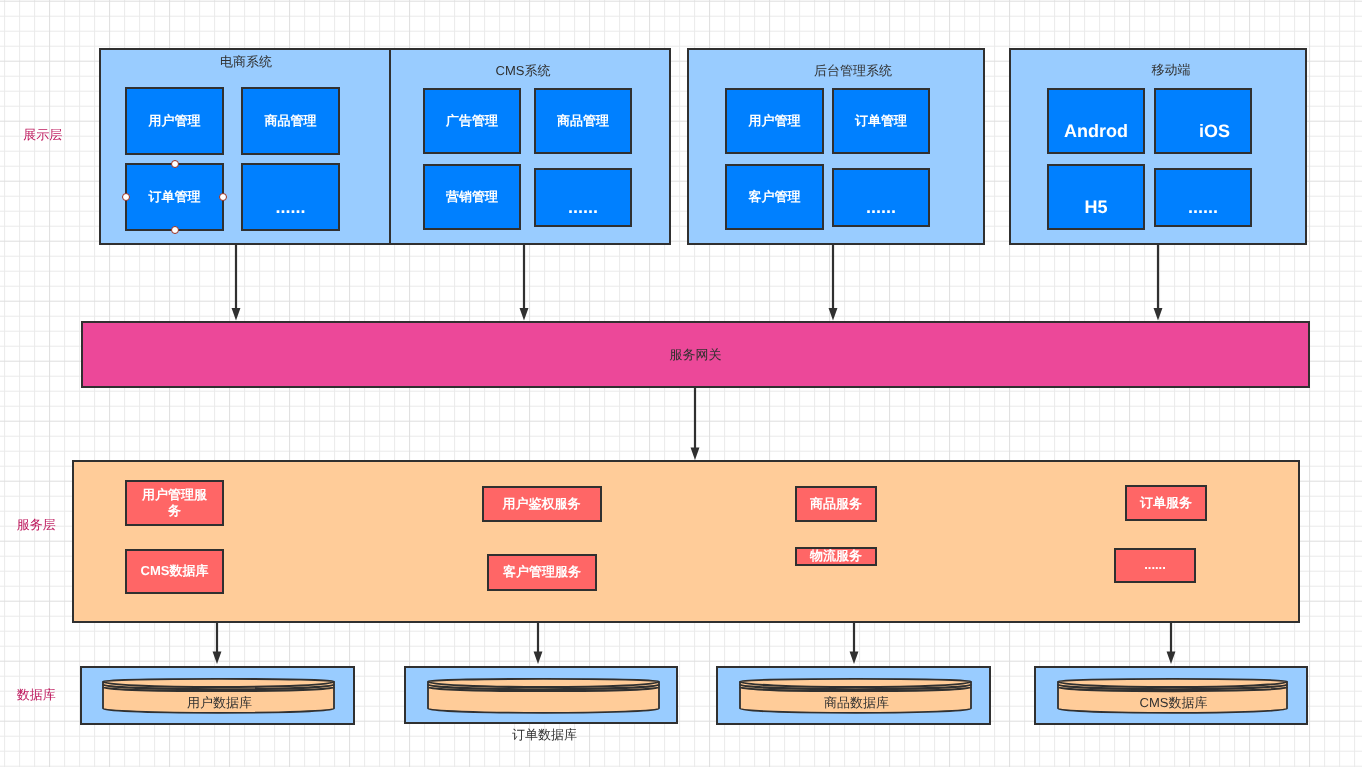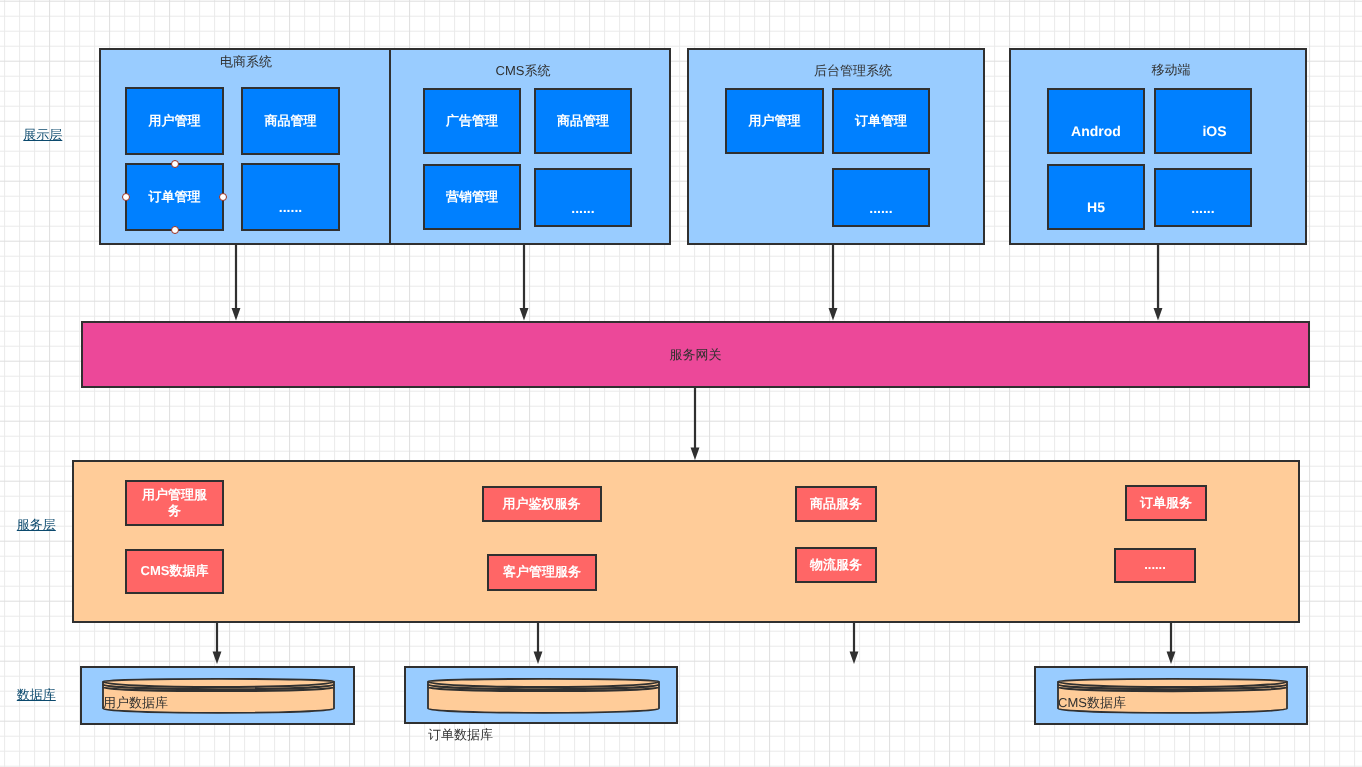--- a/index.html
+++ b/index.html
@@ -26,21 +26,21 @@
   }
   .grp-title {
     position: absolute;
     text-align: center;
     font-size: 13px;
     color: #303030;
     line-height: 13px;
     white-space: nowrap;
     transform: translateX(-50%);
   }
-  .mod > span.latin { font-size: 14px; margin-top: 20px; }
+  .mod > span.latin { font-size: 18px; margin-top: 20px; }
   .mod {
     position: absolute;
     box-sizing: border-box;
     background: #0080FF;
     border: 2px solid #303030;
     color: #ffffff;
     font-size: 13px;
     font-weight: bold;
     display: flex;
     align-items: center;
@@ -79,36 +79,36 @@
   .dbgrp {
     position: absolute;
     box-sizing: border-box;
     background: #99CCFF;
     border: 2px solid #303030;
   }
   .layerlabel {
     position: absolute;
     font-size: 13px;
     line-height: 13px;
-    color: #0c4a6e;
+    color: #be185d;
     white-space: nowrap;
-    text-decoration: underline;
   }
   .handle {
     position: absolute;
     width: 8px; height: 8px;
     box-sizing: border-box;
     border-radius: 50%;
     background: #ffffff;
     border: 1.3px solid #992E1E;
   }
   svg.arrows { position: absolute; left:0; top:0; }
   .dbcyl { position: absolute; }
   .dblabel {
     position: absolute;
+    text-align: center;
     font-size: 13px;
     line-height: 13px;
     color: #303030;
   }
 </style>
 </head>
 <body>
 
 <div id="canvas">
     <svg id="grid" width="1362" height="767">
@@ -153,20 +153,23 @@
       </div>
     </div>
     <div class="grp" style="left: 687.4px; top: 48px; width: 297.5px; height: 197px;">
       <div class="grp-title" style="top: 13.5px; left: 163.6px;">后台管理系统</div>
       <div class="mod" style="left: 35.6px; top: 38px; width: 99px; height: 66px;">
         <span>用户管理</span>
       </div>
       <div class="mod" style="left: 142.6px; top: 38px; width: 98px; height: 66px;">
         <span>订单管理</span>
       </div>
+      <div class="mod" style="left: 35.6px; top: 114px; width: 99px; height: 66px;">
+        <span>客户管理</span>
+      </div>
       <div class="mod" style="left: 142.6px; top: 118px; width: 98px; height: 59px;">
         <span class="latin">......</span>
       </div>
     </div>
     <div class="grp" style="left: 1009.4px; top: 48px; width: 297.8px; height: 197px;">
       <div class="grp-title" style="top: 13.5px; left: 159.6px; font-family: Liberation Mono, monospace;">移动端</div>
       <div class="mod" style="left: 35.6px; top: 38px; width: 98px; height: 66px;">
         <span class="latin">Androd</span>
       </div>
       <div class="mod" style="left: 142.6px; top: 38px; width: 98px; height: 66px; padding-left: 23px;">
@@ -194,21 +197,21 @@
     </div>
     <div class="svc" style="left: 1110px; top: 485px; width: 82px; height: 36px; margin-left: 15px;">
       <span>订单服务</span>
     </div>
     <div class="svc" style="left: 125px; top: 549px; width: 99px; height: 45px;">
       <span>CMS数据库</span>
     </div>
     <div class="svc" style="left: 487px; top: 554px; width: 110px; height: 37px;">
       <span>客户管理服务</span>
     </div>
-    <div class="svc" style="left: 795px; top: 547px; width: 82px; height: 36px;">
+    <div class="svc" style="left: 795px; top: 547px; width: 82px; height: 19px;">
       <span>物流服务</span>
     </div>
     <div class="svc" style="left: 1114px; top: 548px; width: 82px; height: 35px;">
       <span>......</span>
     </div>
     <div class="dbgrp" style="left: 80px; top: 666px; width: 275px; height: 59px;">
       <svg class="dbcyl" width="233" height="56" viewBox="0 0 233 56" style="left: 20px; top: 4px;">
         <path d="M1 9.4 L1 36.6 A115.5 4.2 0 0 0 232 36.6 L232 9.4 A115.5 2.5 0 0 0 1 9.4 Z" fill="#FFCC99" stroke="#303030" stroke-width="1.8"></path>
         <path d="M1 9.7 A115.5 5.4 0 0 0 232 9.7" fill="none" stroke="#303030" stroke-width="2.05"></path>
         <path d="M1 12.6 A115.5 4.6 0 0 0 232 12.6" fill="none" stroke="#303030" stroke-width="2.05"></path>
@@ -218,20 +221,29 @@
     </div>
     <div class="dbgrp" style="left: 404px; top: 666px; width: 274px; height: 58px;">
       <svg class="dbcyl" width="233" height="56" viewBox="0 0 233 56" style="left: 21px; top: 4px;">
         <path d="M1 9.4 L1 36.6 A115.5 4.2 0 0 0 232 36.6 L232 9.4 A115.5 2.5 0 0 0 1 9.4 Z" fill="#FFCC99" stroke="#303030" stroke-width="1.8"></path>
         <path d="M1 9.7 A115.5 5.4 0 0 0 232 9.7" fill="none" stroke="#303030" stroke-width="2.05"></path>
         <path d="M1 12.6 A115.5 4.6 0 0 0 232 12.6" fill="none" stroke="#303030" stroke-width="2.05"></path>
         <path d="M1 15.4 A115.5 3.7 0 0 0 232 15.4" fill="none" stroke="#303030" stroke-width="2.05"></path>
       </svg>
       <div class="dblabel" style="left: 22px; top: 28.3px; width: 233px; margin-top: 32px;">订单数据库</div>
     </div>
+    <div class="dbgrp" style="left: 716px; top: 666px; width: 275px; height: 59px;">
+      <svg class="dbcyl" width="233" height="56" viewBox="0 0 233 56" style="left: 21px; top: 4px;">
+        <path d="M1 9.4 L1 36.6 A115.5 4.2 0 0 0 232 36.6 L232 9.4 A115.5 2.5 0 0 0 1 9.4 Z" fill="#FFCC99" stroke="#303030" stroke-width="1.8"></path>
+        <path d="M1 9.7 A115.5 5.4 0 0 0 232 9.7" fill="none" stroke="#303030" stroke-width="2.05"></path>
+        <path d="M1 12.6 A115.5 4.6 0 0 0 232 12.6" fill="none" stroke="#303030" stroke-width="2.05"></path>
+        <path d="M1 15.4 A115.5 3.7 0 0 0 232 15.4" fill="none" stroke="#303030" stroke-width="2.05"></path>
+      </svg>
+      <div class="dblabel" style="left: 22px; top: 28.3px; width: 233px;">商品数据库</div>
+    </div>
     <div class="dbgrp" style="left: 1034px; top: 666px; width: 274px; height: 59px;">
       <svg class="dbcyl" width="231" height="56" viewBox="0 0 231 56" style="left: 21px; top: 4px;">
         <path d="M1 9.4 L1 36.6 A114.5 4.2 0 0 0 230 36.6 L230 9.4 A114.5 2.5 0 0 0 1 9.4 Z" fill="#FFCC99" stroke="#303030" stroke-width="1.8"></path>
         <path d="M1 9.7 A114.5 5.4 0 0 0 230 9.7" fill="none" stroke="#303030" stroke-width="2.05"></path>
         <path d="M1 12.6 A114.5 4.6 0 0 0 230 12.6" fill="none" stroke="#303030" stroke-width="2.05"></path>
         <path d="M1 15.4 A114.5 3.7 0 0 0 230 15.4" fill="none" stroke="#303030" stroke-width="2.05"></path>
       </svg>
       <div class="dblabel" style="left: 22px; top: 28.3px; width: 231px;">CMS数据库</div>
     </div>
     <svg class="arrows" width="1362" height="767">

